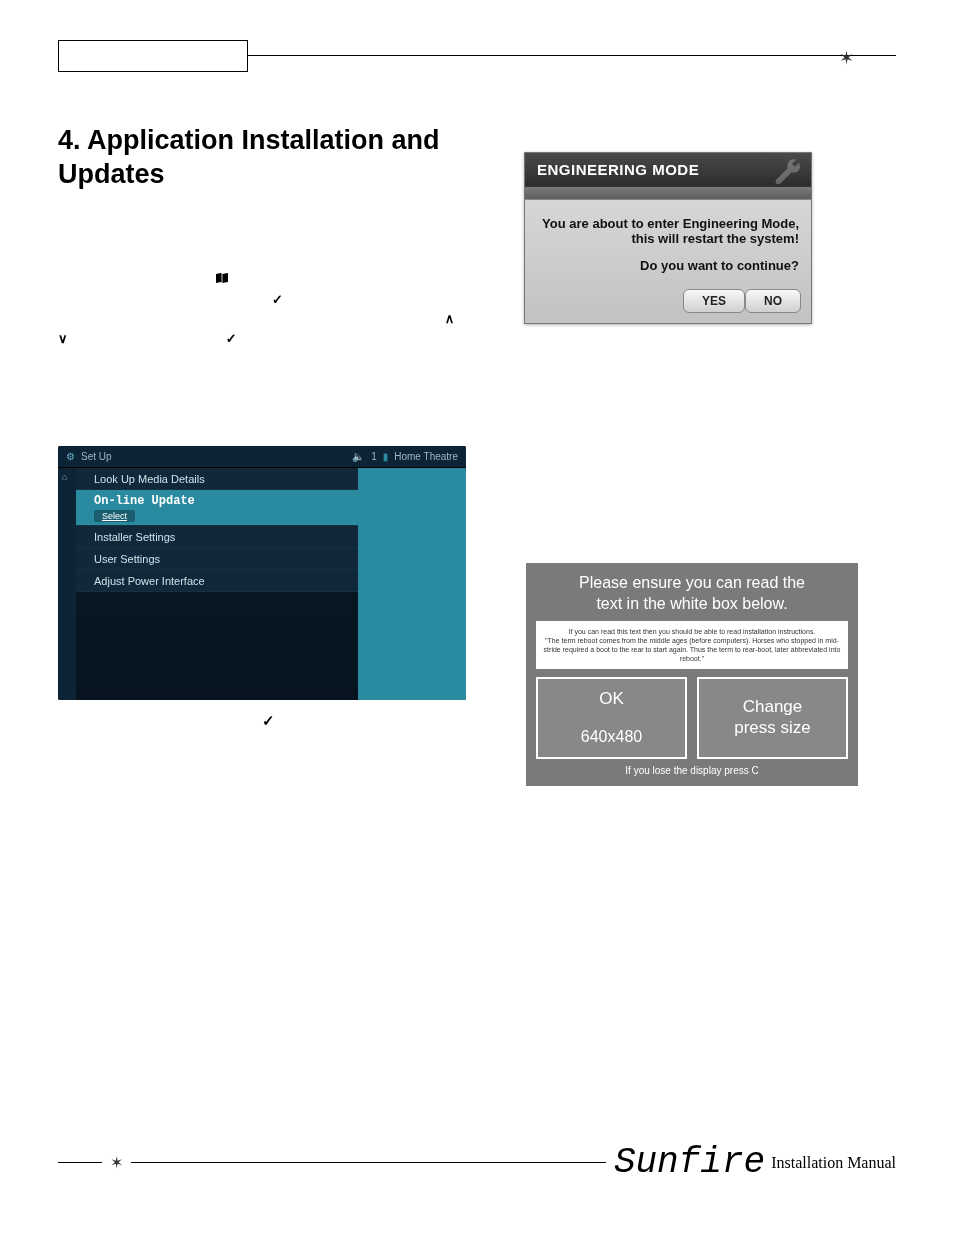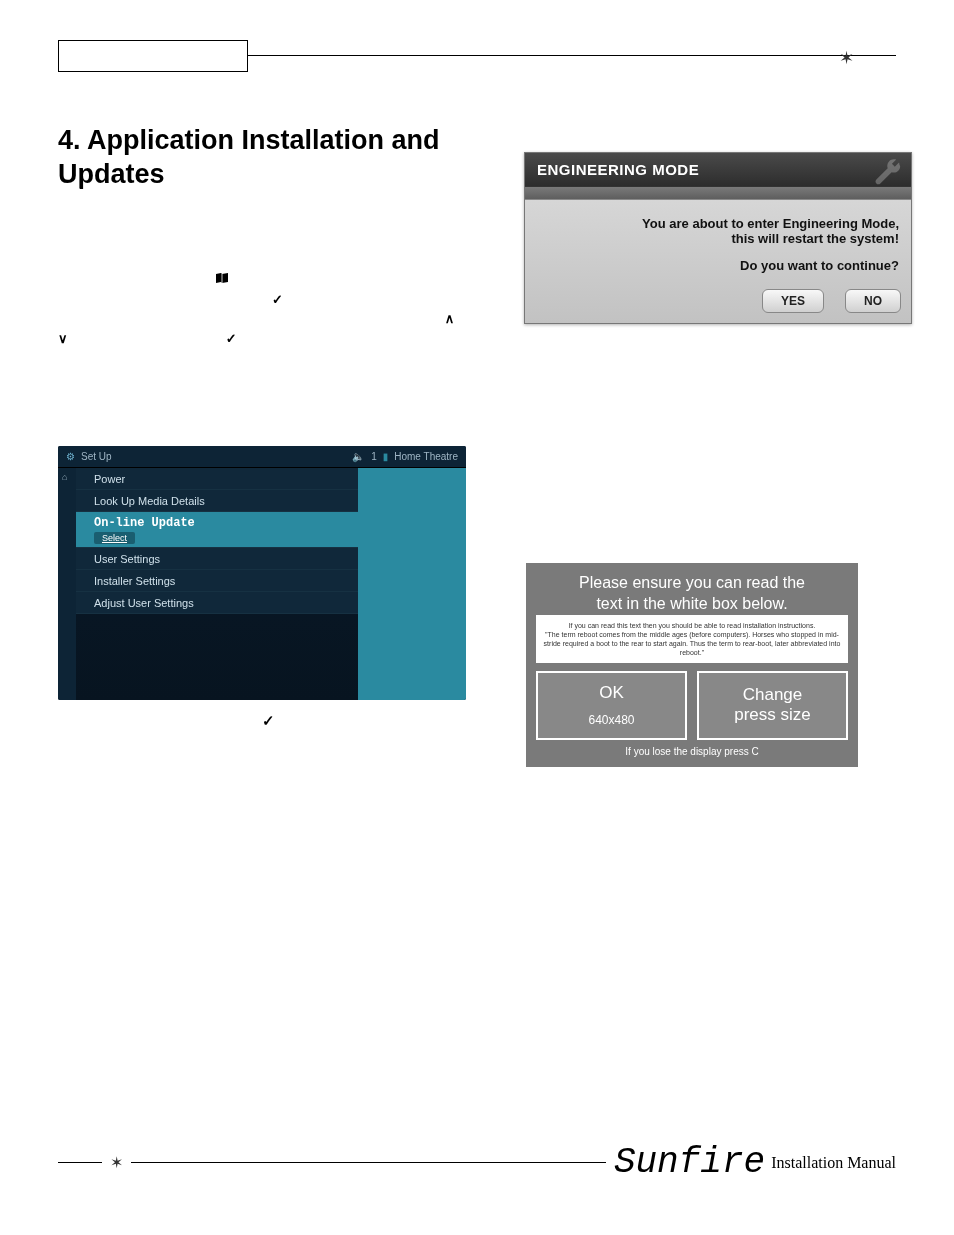--- a/index.html
+++ b/index.html
@@ -153,21 +153,21 @@
     font-size: 15px;
     font-weight: 700;
   }
   .right-col {
     position: absolute;
     top: 152px;
     left: 524px;
     width: 336px;
   }
   .eng-dialog {
-    width: 388px;
+    width: 288px;
     border: 1px solid #777;
     background: linear-gradient(180deg,#dedede 0%, #c2c2c2 100%);
     box-shadow: 0 1px 3px rgba(0,0,0,.3);
   }
   .eng-title {
     background: linear-gradient(180deg,#4a4a4a 0%, #2d2d2d 100%);
     color: #fff;
     font-weight: 700;
     font-size: 15px;
     letter-spacing: .5px;
@@ -192,21 +192,21 @@
     padding: 16px 12px 10px;
     text-align: right;
     color: #111;
     font-size: 13px;
     font-weight: 700;
   }
   .eng-body .q { margin-top: 12px; }
   .eng-buttons {
     display: flex;
     justify-content: flex-end;
-    gap: 21px;
+    gap: 0;
     padding: 6px 10px 10px;
   }
   .eng-btn {
     background: linear-gradient(180deg,#f8f8f8,#d0d0d0);
     border: 1px solid #888;
     border-radius: 6px;
     padding: 4px 18px;
     font-size: 12px;
     font-weight: 700;
     color: #222;
@@ -222,41 +222,41 @@
   .right-h { font-weight: 700; font-style: italic; font-size: 14px; margin-bottom: 6px; }
   .screen-dialog {
     margin-top: 18px;
     width: 336px;
     background: #7a7a7a;
     border: 2px solid #fff;
     padding: 10px;
     color: #fff;
     text-align: center;
   }
-  .screen-dialog .msg { font-size: 16px; font-family: Arial; line-height: 1.3; }
+  .screen-dialog .msg { font-size: 16px; font-family: Arial; line-height: 1.3; margin-bottom: 6px; }
   .screen-dialog .whitebox {
     background: #fff;
     color: #333;
     font-size: 7px;
     padding: 6px 4px;
     line-height: 1.3;
     margin-bottom: 8px;
   }
   .screen-buttons { display: flex; gap: 10px; justify-content: center; margin-bottom: 6px; }
   .sbtn {
     flex: 1;
     background: #888;
     border: 2px solid #fff;
     padding: 10px 8px;
     color: #fff;
     font-size: 17px;
     line-height: 1.2;
     cursor: pointer;
   }
-  .sbtn .sub { font-size: 12px; display: block; margin-top: 10px; }
+  .sbtn .sub { font-size: 16px; display: block; margin-top: 18px; }
   .lose-text { font-size: 10px; margin-top: 4px; }
   .footer {
     position: absolute;
     bottom: 52px;
     left: 58px;
     right: 58px;
     display: flex;
     align-items: center;
   }
   .footer-line {
@@ -319,29 +319,28 @@
       <span>🔈</span>
       <span>1</span>
       <span style="color:#2a8aa0">▮</span>
       <span>Home Theatre</span>
     </div>
   </div>
   <div class="setup-left-side"></div>
   <div class="setup-home">⌂</div>
   <div class="setup-right"></div>
   <div class="setup-list">
-    <div class="setup-row">Power</div>
     <div class="setup-row">Look Up Media Details</div>
     <div class="setup-row selected">
       <span class="sel-lab">On-line Update</span>
       <span class="sel-btn">Select</span>
     </div>
+    <div class="setup-row">Installer Settings</div>
     <div class="setup-row">User Settings</div>
-    <div class="setup-row">Installer Settings</div>
-    <div class="setup-row">Adjust User Settings</div>
+    <div class="setup-row">Adjust Power Interface</div>
   </div>
 </div>
 
 <div class="caption-below white-line">
   <span>Select Yes using the </span>
   <span> key.</span>
 </div>
 <div class="caption-check">✓</div>
 
 <div class="right-col">

